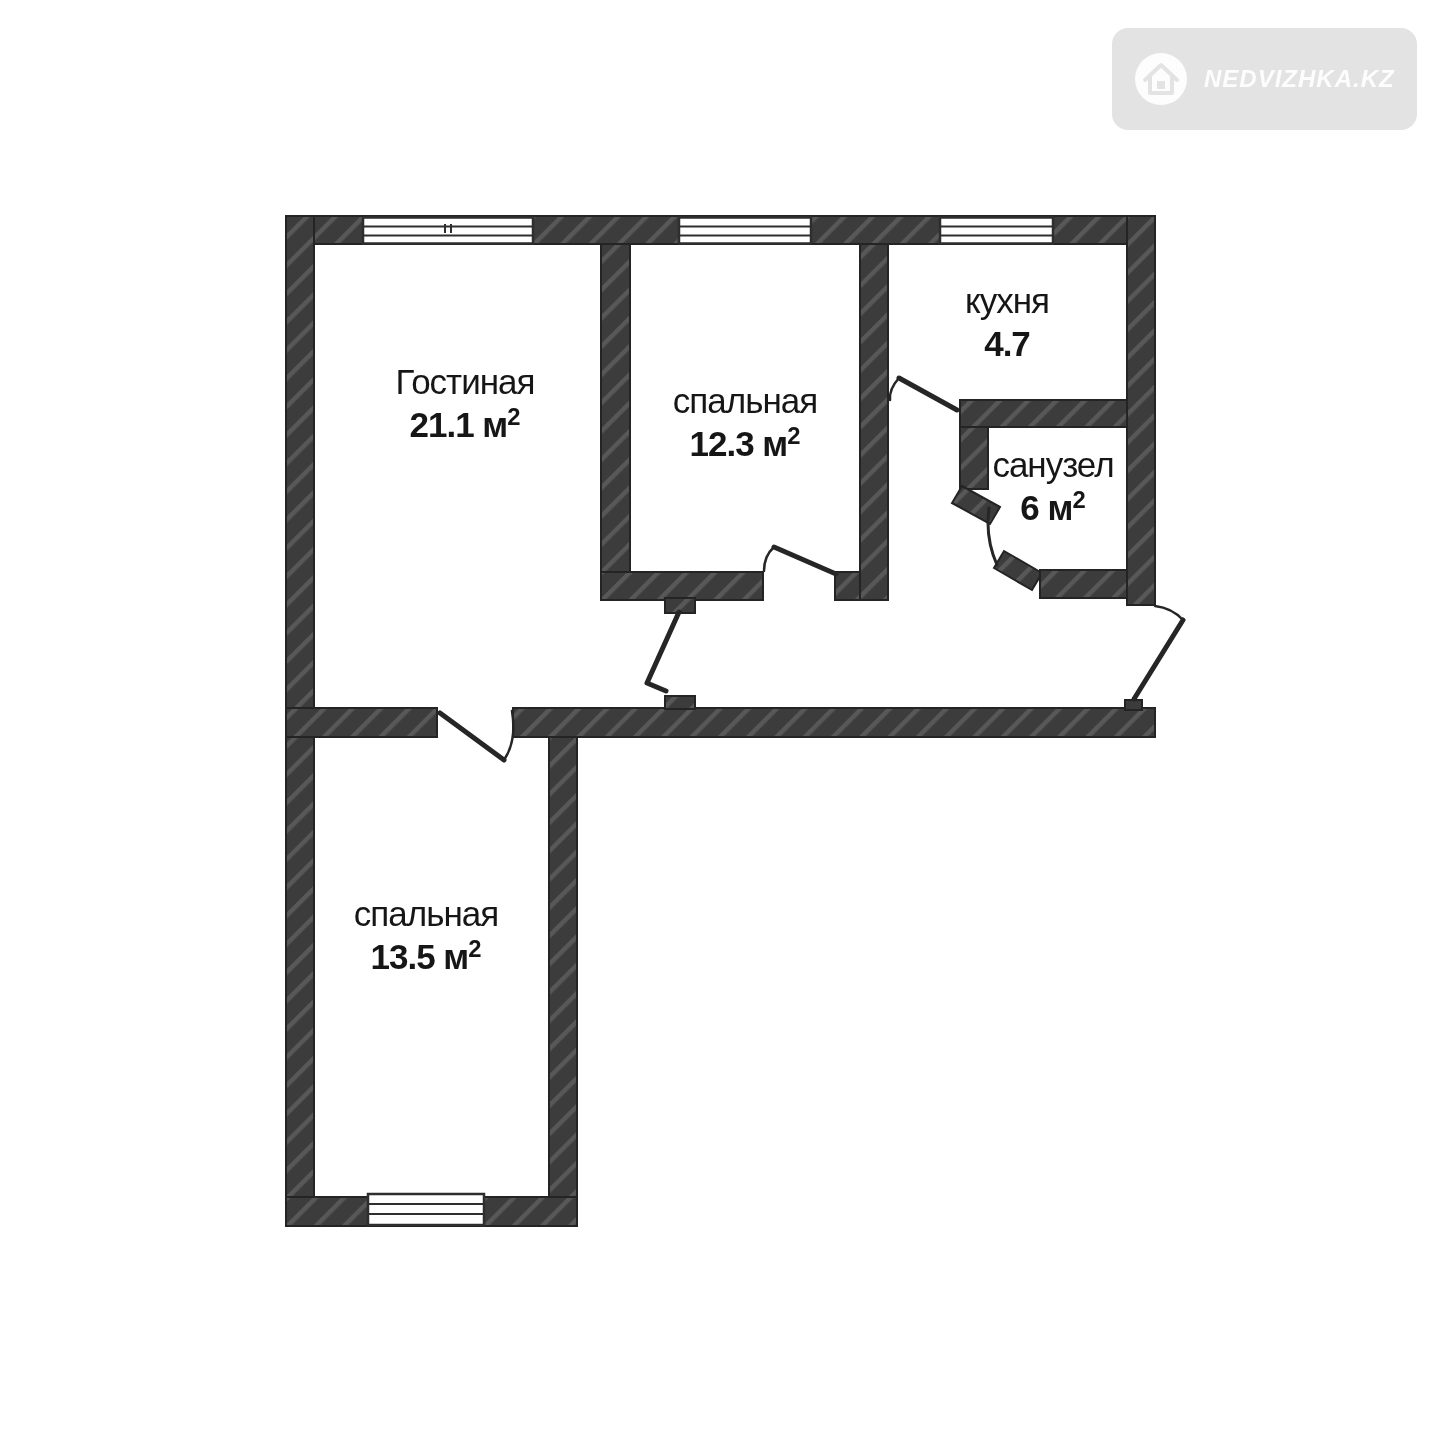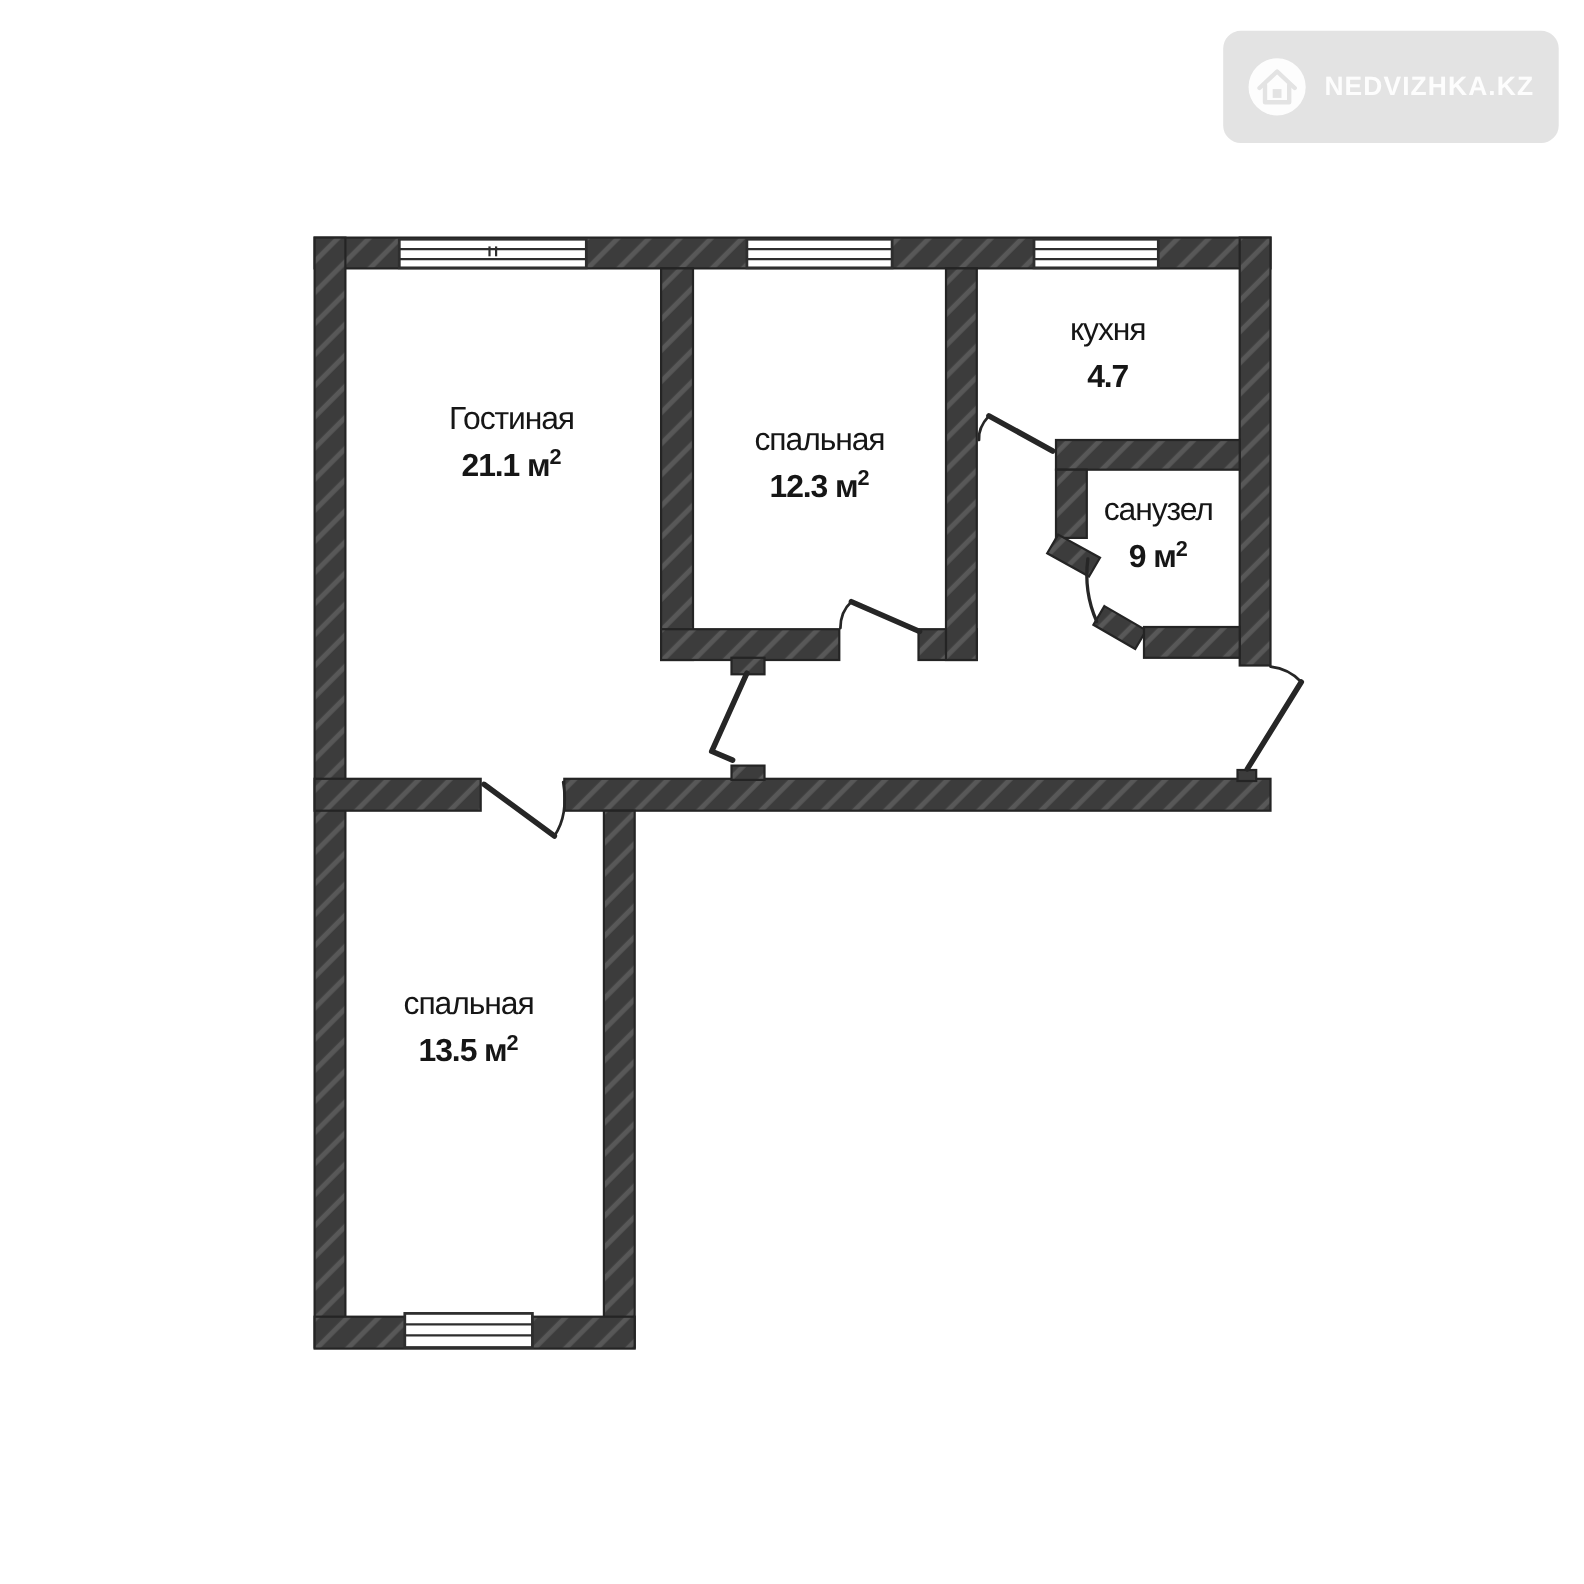--- a/index.html
+++ b/index.html
@@ -9,25 +9,25 @@
   }
   .plan-svg{position:absolute;left:0;top:0;width:1440px;height:1440px;}
   .watermark{
     position:absolute;left:1112px;top:28px;width:305px;height:102px;
     background:#e3e3e3;border-radius:16px;display:flex;align-items:center;
     padding-left:22px;box-sizing:border-box;gap:16px;
   }
   .wm-icon{width:54px;height:54px;flex:0 0 auto;}
   .wm-text{
     color:#fdfdfd;font-weight:bold;font-size:24px;letter-spacing:1px;
-    line-height:1;white-space:nowrap;
+    line-height:1;white-space:nowrap;font-style:italic;
   }
   .room-label{
     position:absolute;transform:translate(-50%,-50%);text-align:center;
-    color:#161616;font-size:29px;line-height:35px;font-weight:500;
+    color:#161616;font-size:35px;line-height:35px;font-weight:500;
     letter-spacing:-1px;white-space:nowrap;
   }
   .room-label .area{display:block;font-weight:bold;}
   .room-label sup{font-size:0.68em;letter-spacing:0;}
 </style>
 </head>
 <body>
 
 <div class="canvas">
 
@@ -129,20 +129,20 @@
   <div class="room-label" style="left:745px;top:422px;">
     <span class="name">спальная</span>
     <span class="area"><span>12.3 м</span><sup>2</sup></span>
   </div>
   <div class="room-label" style="left:1007px;top:322px;">
     <span class="name">кухня</span>
     <span class="area"><span>4.7</span><sup></sup></span>
   </div>
   <div class="room-label" style="left:1053px;top:486px;">
     <span class="name">санузел</span>
-    <span class="area"><span>9 м</span><sup>2</sup></span>
+    <span class="area"><span>6 м</span><sup>2</sup></span>
   </div>
   <div class="room-label" style="left:426px;top:935px;">
     <span class="name">спальная</span>
     <span class="area"><span>13.5 м</span><sup>2</sup></span>
   </div>
 
 </div>
 
 </body></html>

